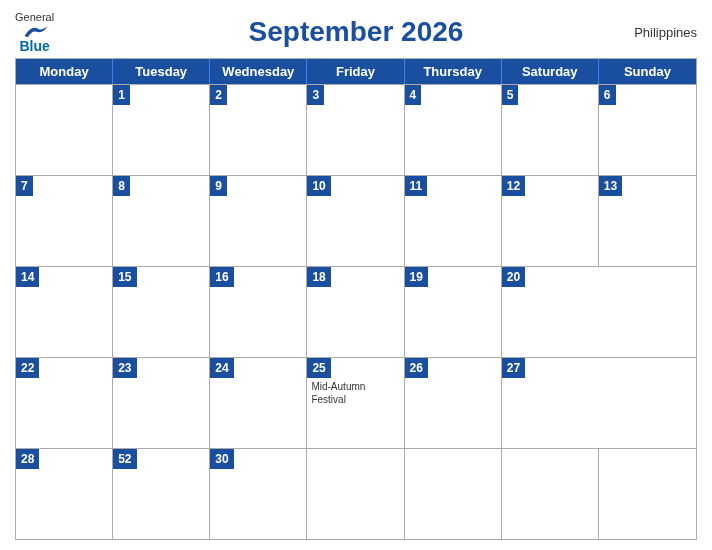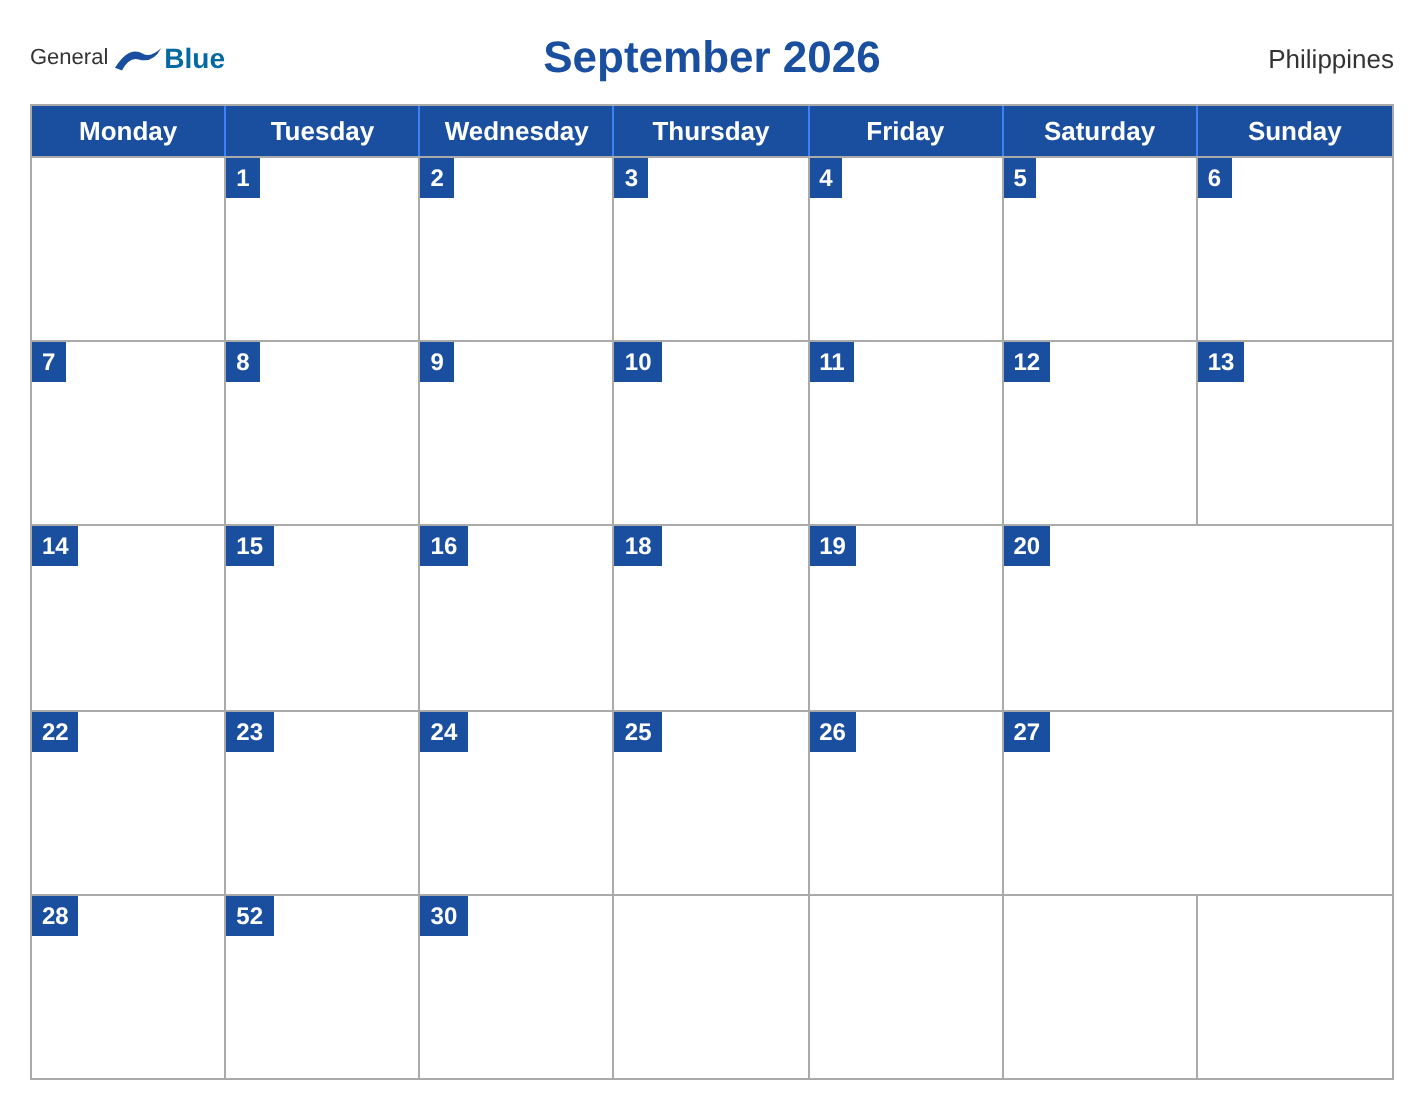--- a/index.html
+++ b/index.html
@@ -16,21 +16,21 @@
       display: flex;
       align-items: center;
       justify-content: center;
       position: relative;
       padding: 6px 0 4px 0;
     }
     .logo {
       position: absolute;
       left: 0;
       display: flex;
-      flex-direction: row;
+      flex-direction: column;
       align-items: center;
       line-height: 1;
     }
     .logo-general {
       font-size: 11px;
       color: #333;
       font-weight: normal;
     }
     .logo-blue {
       font-size: 14px;
@@ -41,21 +41,21 @@
       width: 28px;
       height: 16px;
     }
     .country {
       position: absolute;
       right: 0;
       font-size: 13px;
       color: #333;
     }
     .title {
-      font-size: 22px;
+      font-size: 28px;
       color: #1a4fa0;
       font-weight: bold;
       text-align: center;
     }
     .calendar {
       flex: 1;
       display: flex;
       flex-direction: column;
       border: 1px solid #aaa;
       margin-top: 6px;
@@ -122,22 +122,22 @@
   </div>
   <h1 class="title">September 2026</h1>
   <div class="country">Philippines</div>
 </div>
 
 <div class="calendar">
   <div class="day-headers">
     <div class="day-header">Monday</div>
     <div class="day-header">Tuesday</div>
     <div class="day-header">Wednesday</div>
+    <div class="day-header">Friday</div>
     <div class="day-header">Thursday</div>
-    <div class="day-header">Friday</div>
     <div class="day-header">Saturday</div>
     <div class="day-header">Sunday</div>
   </div>
   <div class="weeks" id="weeks-container">
   <div class="week-row">
         <div class="day-cell"></div>
         <div class="day-cell">
           <span class="day-number">1</span>
         </div>
         <div class="day-cell">
@@ -204,20 +204,21 @@
           <span class="day-number">22</span>
         </div>
         <div class="day-cell">
           <span class="day-number">23</span>
         </div>
         <div class="day-cell">
           <span class="day-number">24</span>
         </div>
         <div class="day-cell">
           <span class="day-number">25</span>
+          <span class="event-text">Mid-Autumn Festival</span>
         </div>
         <div class="day-cell">
           <span class="day-number">26</span>
         </div>
         <div class="day-cell">
           <span class="day-number">27</span>
         </div>
       </div>
       <div class="week-row">
         <div class="day-cell">

